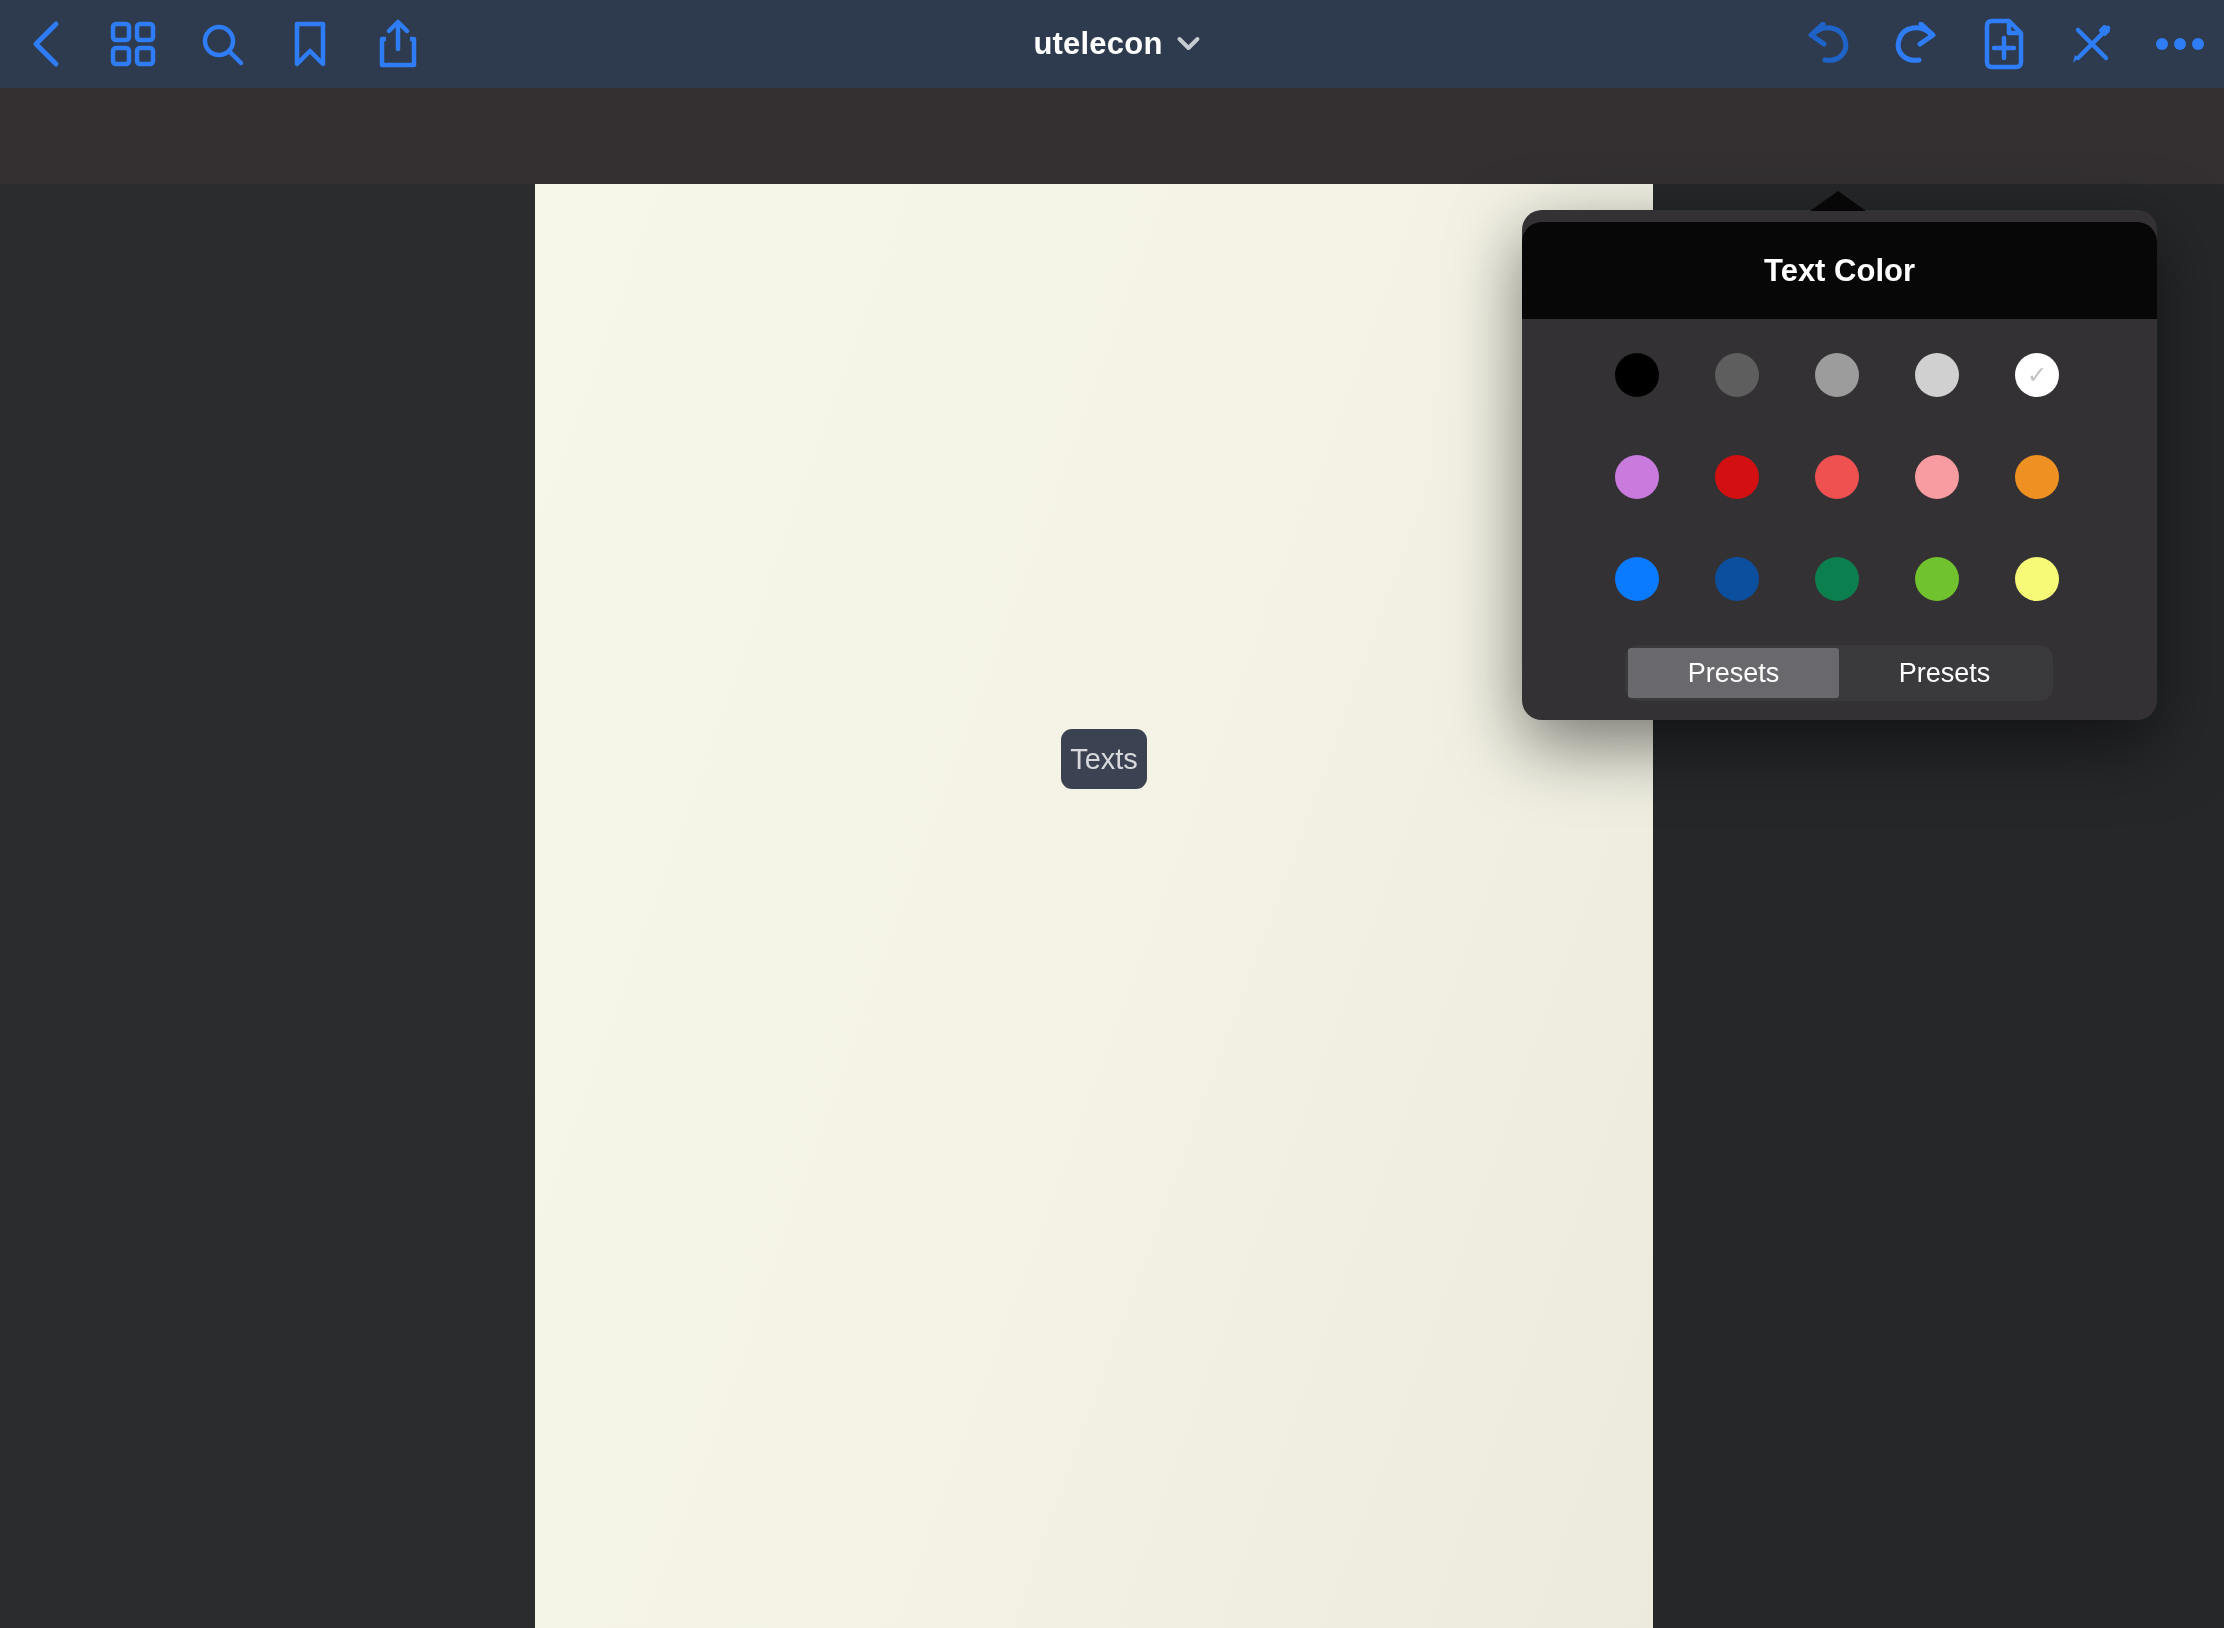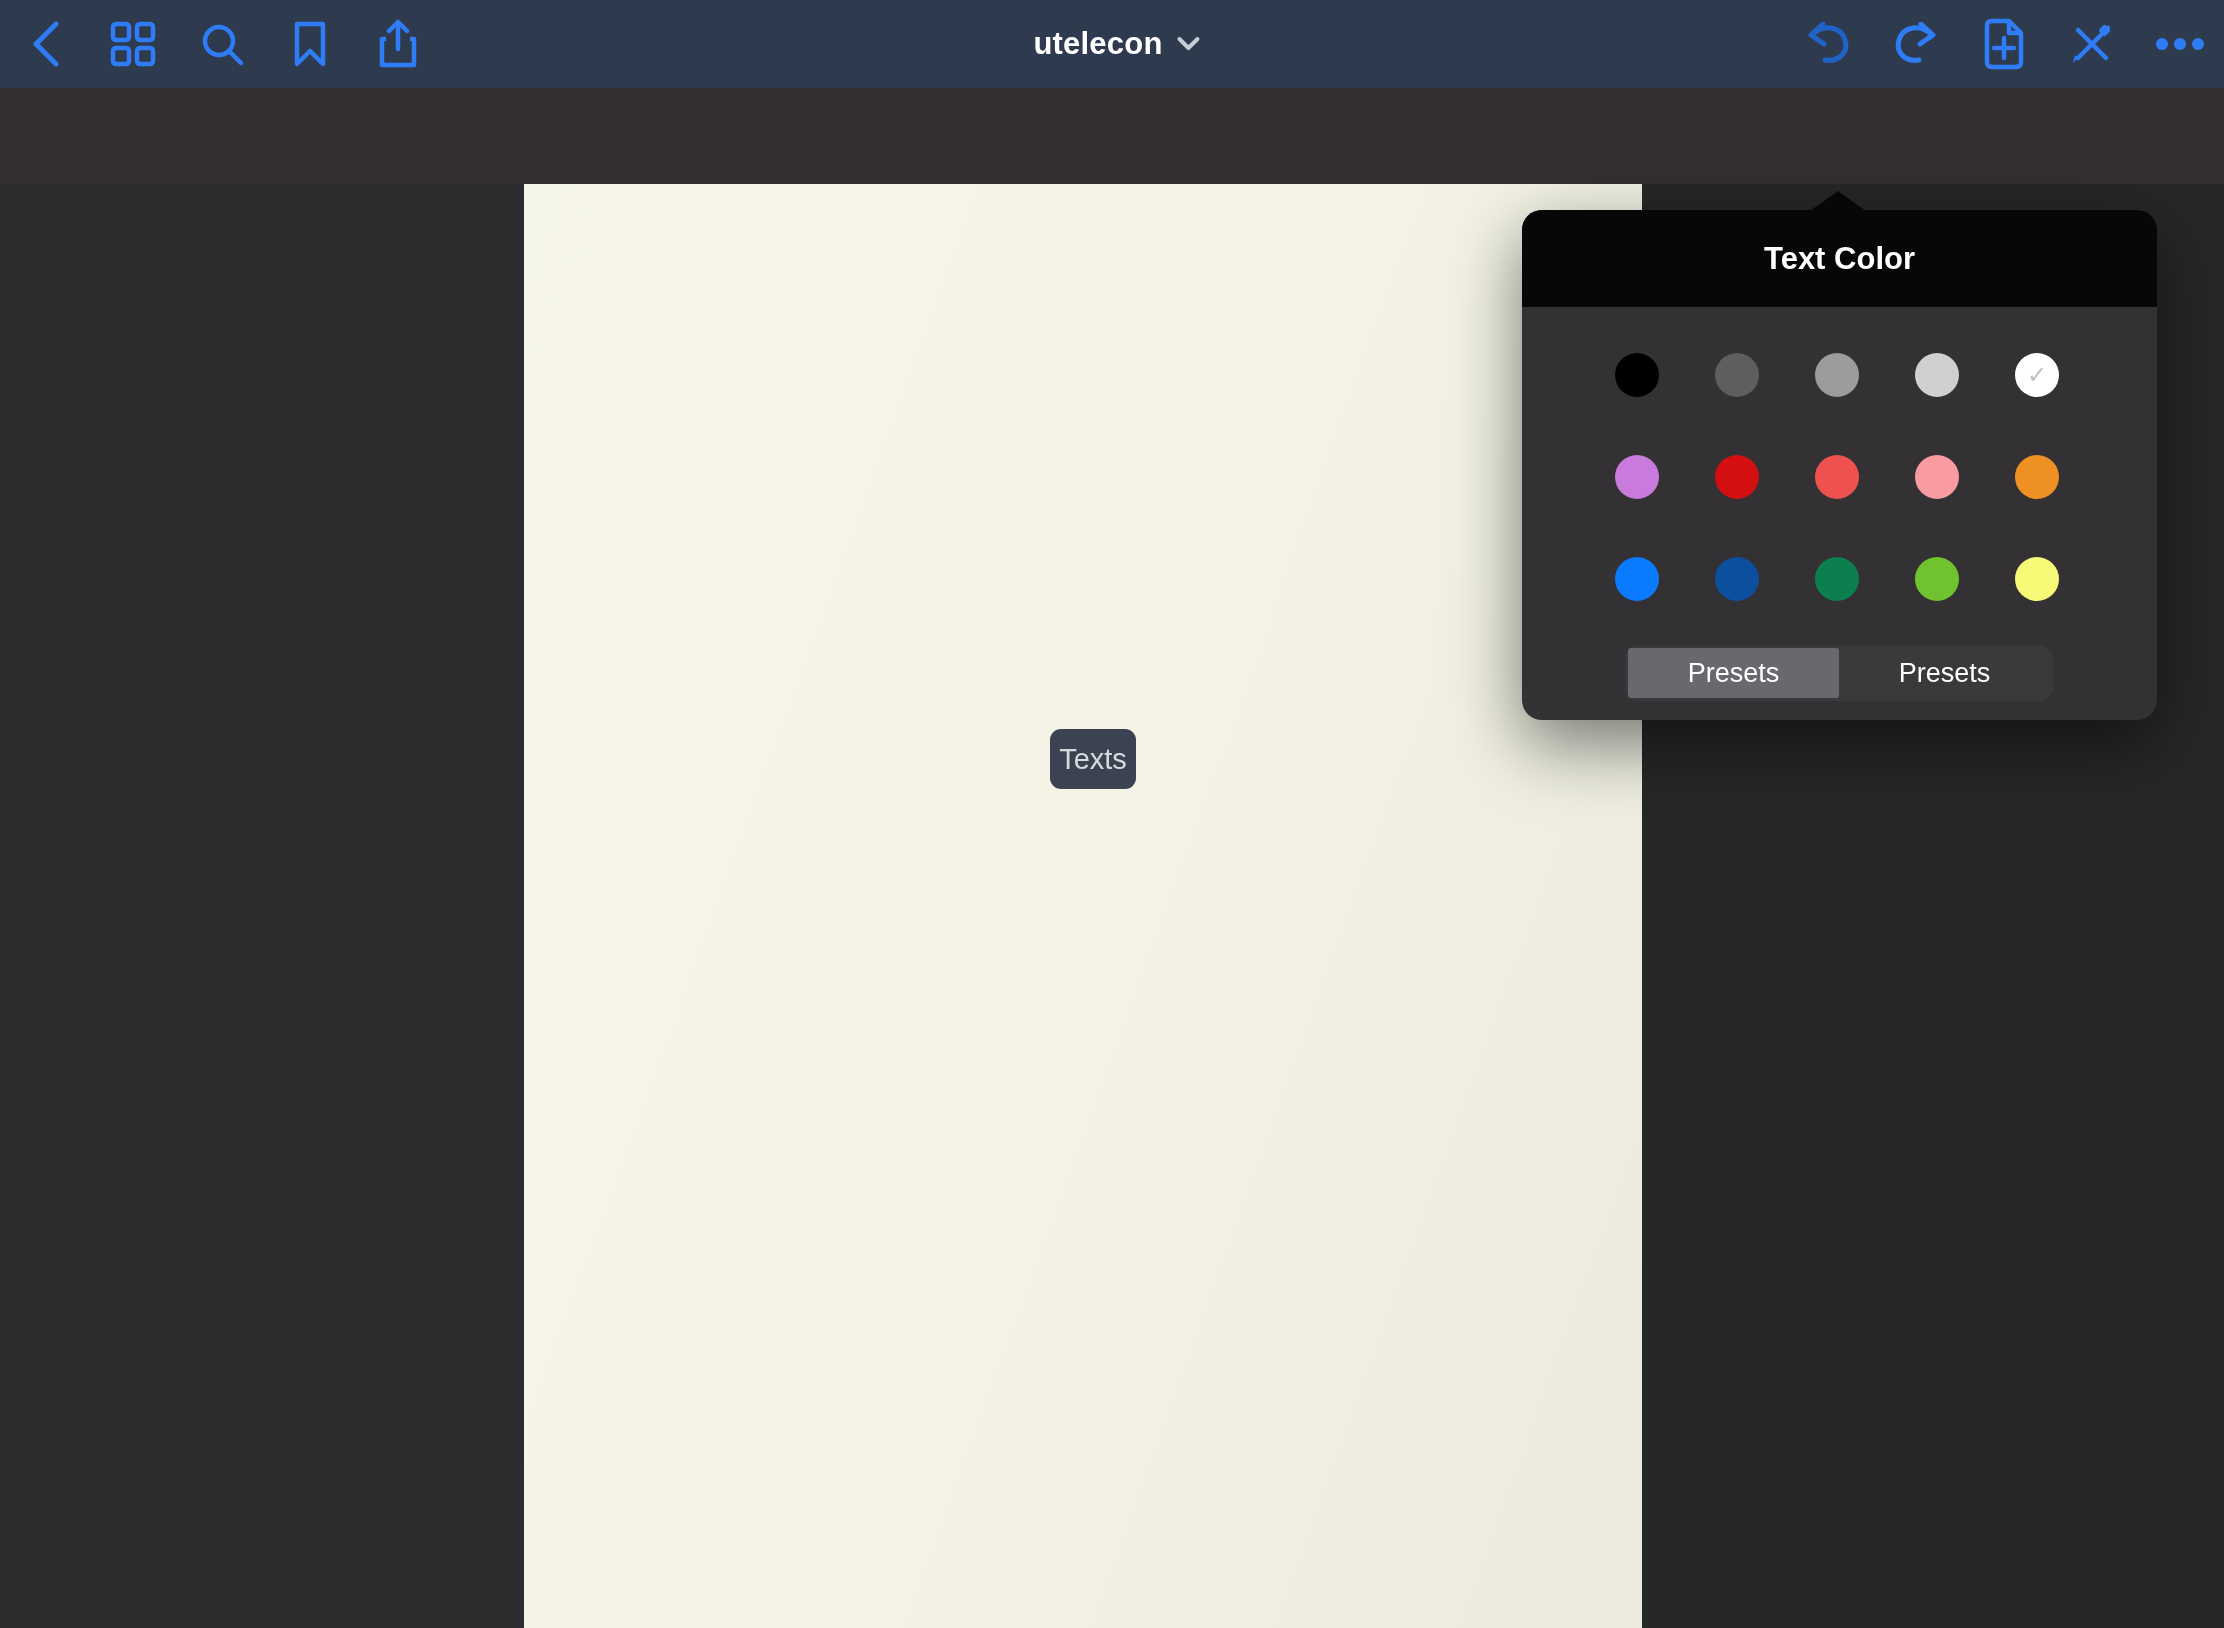--- a/index.html
+++ b/index.html
@@ -72,42 +72,42 @@
     display:flex;align-items:center;justify-content:center;
     color:#d8d8d8;font-size:25px;font-weight:700;
   }
   .tstyle-heart{
     position:absolute;left:2003px;top:104px;font-size:27px;color:#29b6ea;line-height:1;
   }
   
   .canvas{position:absolute;left:0;top:184px;width:2224px;height:1444px;background:#262729;}
   .canvas-left{position:absolute;left:0;top:0;width:553px;height:1444px;background:#2b2c2e;}
   .page{
-    position:absolute;left:524px;top:0;width:1118px;height:1444px;
+    position:absolute;left:535px;top:0;width:1118px;height:1444px;
     background:linear-gradient(110deg,#f6f6e9 0%,#f3f2e5 55%,#ebeadd 100%);
   }
   .text-object{
     position:absolute;left:526px;top:545px;width:86px;height:60px;
     background:#3b4252;border-radius:11px;
     display:flex;align-items:center;justify-content:center;
     color:#d7d9dd;font-size:29px;
   }
   
   .popover{
     position:absolute;left:1522px;top:210px;width:635px;height:510px;
     background:#343134;border-radius:20px;
     box-shadow:0 24px 70px rgba(0,0,0,.5);
   }
   .popover-arrow{
     position:absolute;left:288px;top:-19px;width:0;height:0;
     border-left:28px solid transparent;border-right:28px solid transparent;
     border-bottom:20px solid #070707;
   }
   .popover-header{
-    position:absolute;left:0;top:0;width:100%;height:97px;background:#070707;
+    position:absolute;left:0;top:12px;width:100%;height:97px;background:#070707;
     border-radius:20px 20px 0 0;display:flex;align-items:center;justify-content:center;
   }
   .popover-title{color:#fff;font-size:31px;font-weight:700;}
   .swatch-grid{
     position:absolute;left:93px;top:143px;width:444px;
     display:grid;grid-template-columns:repeat(5,44px);grid-auto-rows:44px;
     column-gap:56px;row-gap:58px;
   }
   .swatch{width:44px;height:44px;border-radius:50%;position:relative;}
   .swatch .check{

